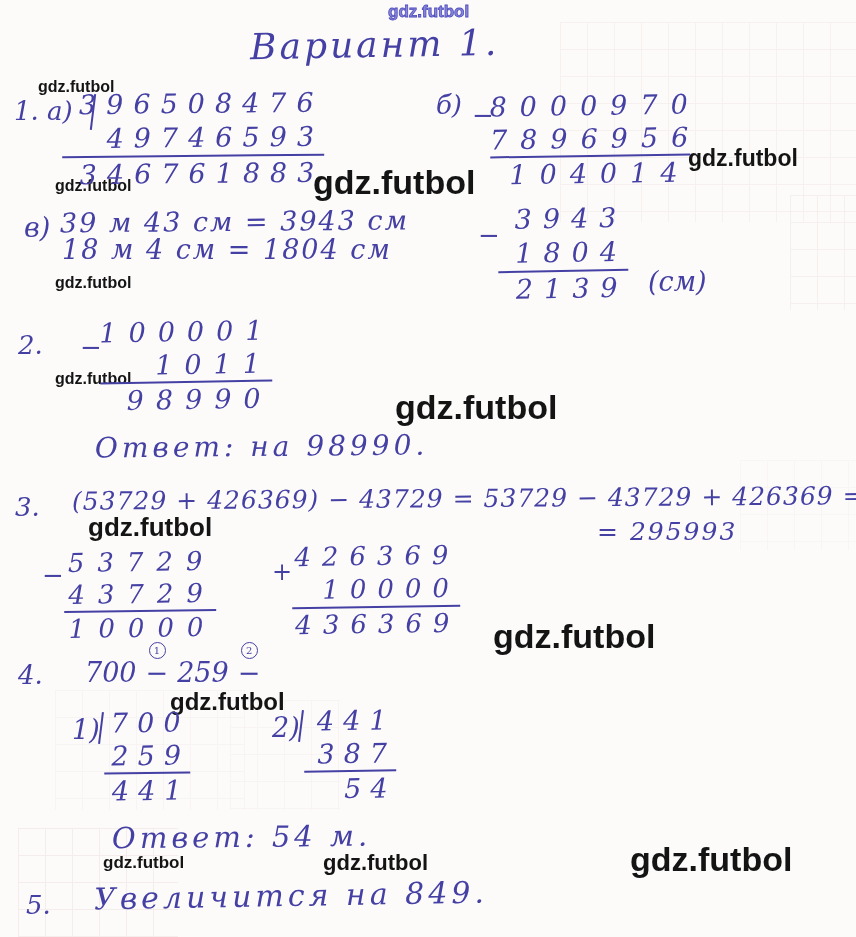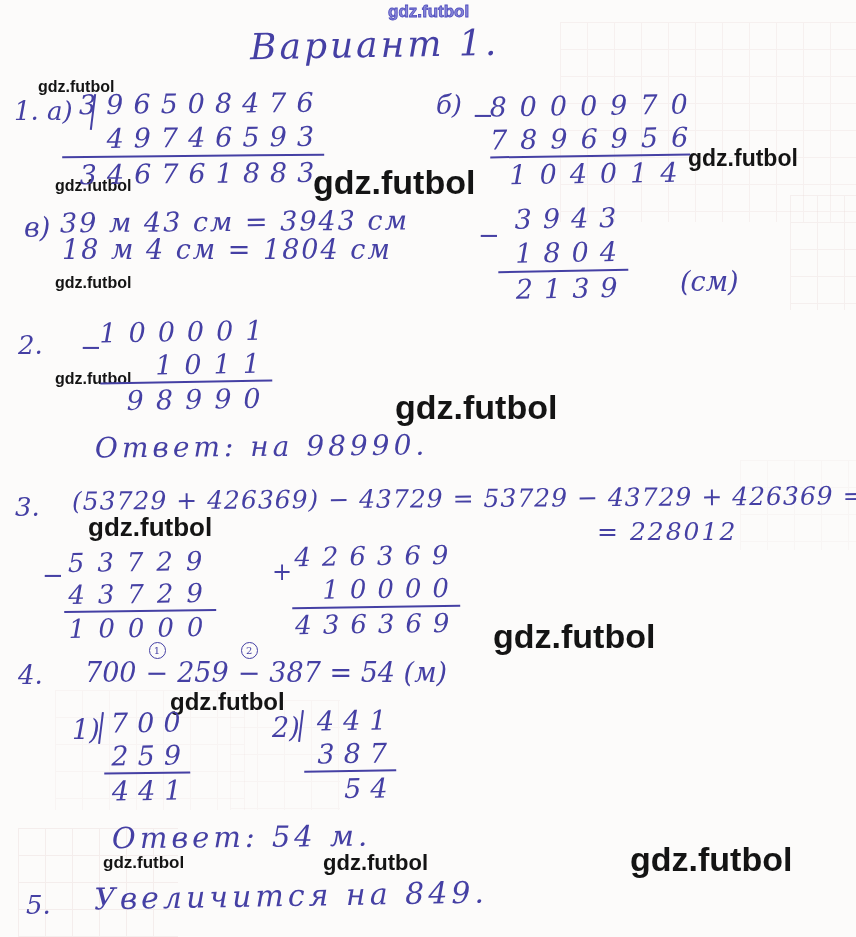--- a/index.html
+++ b/index.html
@@ -98,34 +98,34 @@
 <div class="abs hw" style="left:24px;top:212px;font-size:27px;">в)</div>
 <div class="abs hw" style="left:60px;top:206px;font-size:27px;letter-spacing:2px;transform:rotate(-0.5deg);">39 м 43 см = 3943 см</div>
 <div class="abs hw" style="left:62px;top:234px;font-size:27px;letter-spacing:2px;">18 м 4 см = 1804 см</div>
 
 <div class="abs sign" style="left:478px;top:220px;font-size:26px;">−</div>
 <div class="abs hw stack" style="left:498px;top:202px;width:130px;font-size:27px;letter-spacing:11px;line-height:34px;transform:rotate(-1deg);">
   <span class="row">3943</span>
   <span class="row">1804</span>
   <span class="row res">2139</span>
 </div>
-<div class="abs hw" style="left:680px;top:266px;font-size:27px;">(см)</div>
+<div class="abs hw" style="left:648px;top:266px;font-size:27px;">(см)</div>
 
 <div class="abs hw" style="left:18px;top:330px;font-size:26px;">2.</div>
 <div class="abs sign" style="left:80px;top:332px;font-size:26px;">−</div>
 <div class="abs hw stack" style="left:100px;top:315px;width:172px;font-size:27px;letter-spacing:12px;line-height:33px;transform:rotate(-1deg);">
   <span class="row">100001</span>
   <span class="row">1011</span>
   <span class="row res">98990</span>
 </div>
 <div class="abs hw" style="left:95px;top:430px;font-size:28px;letter-spacing:4px;transform:rotate(-0.5deg);">Ответ: на 98990.</div>
 
 <div class="abs hw" style="left:15px;top:492px;font-size:26px;">3.</div>
 <div class="abs hw" style="left:72px;top:484px;font-size:25px;letter-spacing:1px;transform:rotate(-0.4deg);">(53729 + 426369) − 43729 = 53729 − 43729 + 426369 =</div>
-<div class="abs hw" style="left:597px;top:517px;font-size:25px;letter-spacing:2px;">= 228012</div>
+<div class="abs hw" style="left:597px;top:517px;font-size:25px;letter-spacing:2px;">= 295993</div>
 
 <div class="abs sign" style="left:42px;top:560px;font-size:26px;">−</div>
 <div class="abs hw stack" style="left:64px;top:546px;width:152px;font-size:26px;letter-spacing:13px;line-height:32px;transform:rotate(-0.8deg);">
   <span class="row">53729</span>
   <span class="row">43729</span>
   <span class="row res">10000</span>
 </div>
 
 <div class="abs sign" style="left:272px;top:558px;font-size:24px;">+</div>
 <div class="abs hw stack" style="left:292px;top:540px;width:168px;font-size:26px;letter-spacing:11px;line-height:33px;transform:rotate(-0.8deg);">
@@ -139,21 +139,20 @@
   <span>700</span>
   <span class="opwrap">
     <span class="circ">1</span>
     <span>−</span>
   </span>
   <span>259</span>
   <span class="opwrap">
     <span class="circ">2</span>
     <span>−</span>
   </span>
-  <span>387 = 54 (м)</span>
 </div>
 
 <div class="abs hw" style="left:72px;top:714px;font-size:27px;">1)</div>
 <div class="brk" style="left:100px;top:712px;height:32px;"></div>
 <div class="abs hw stack" style="left:104px;top:706px;width:86px;font-size:27px;letter-spacing:9px;line-height:33px;transform:rotate(-0.8deg);">
   <span class="row">700</span>
   <span class="row">259</span>
   <span class="row res">441</span>
 </div>
 

